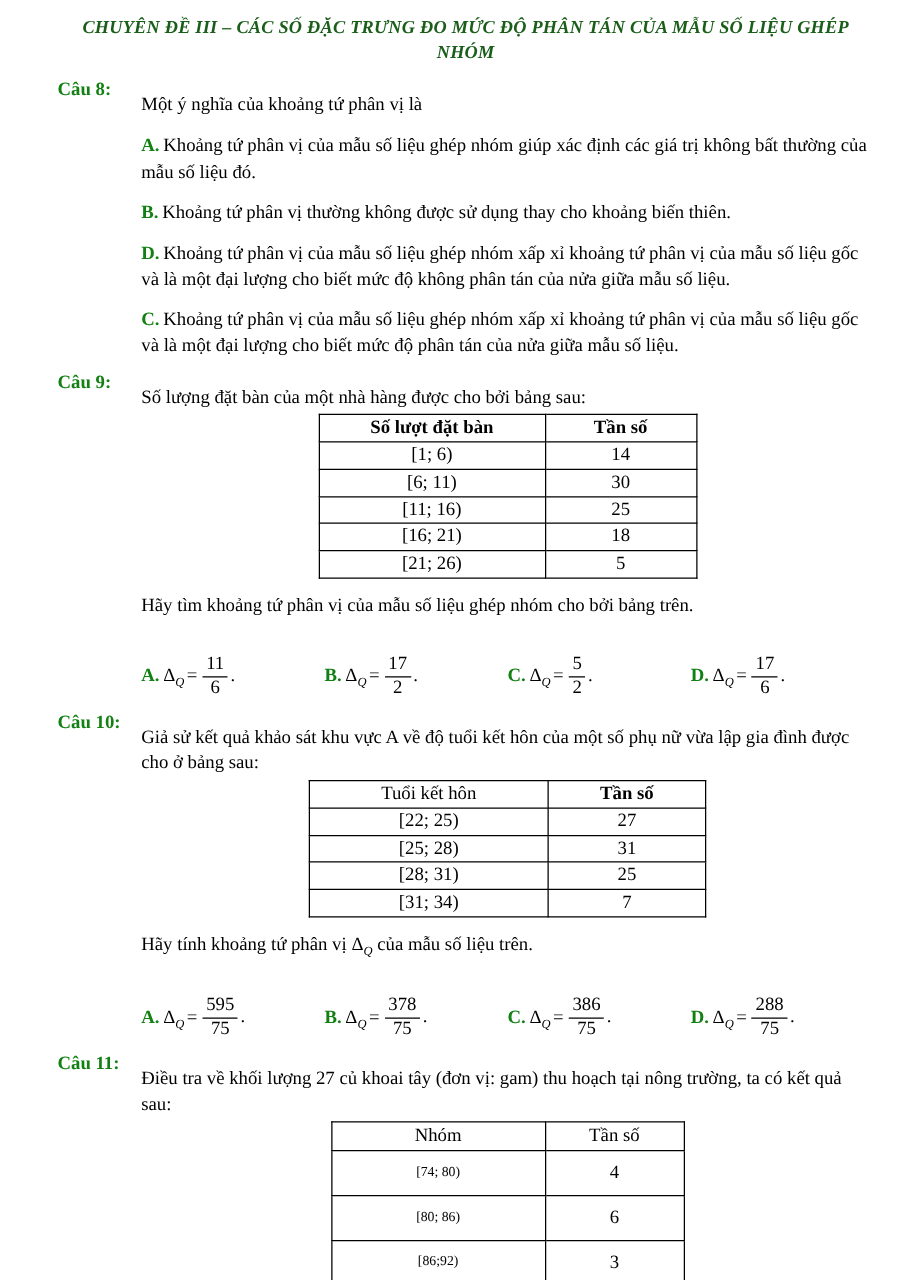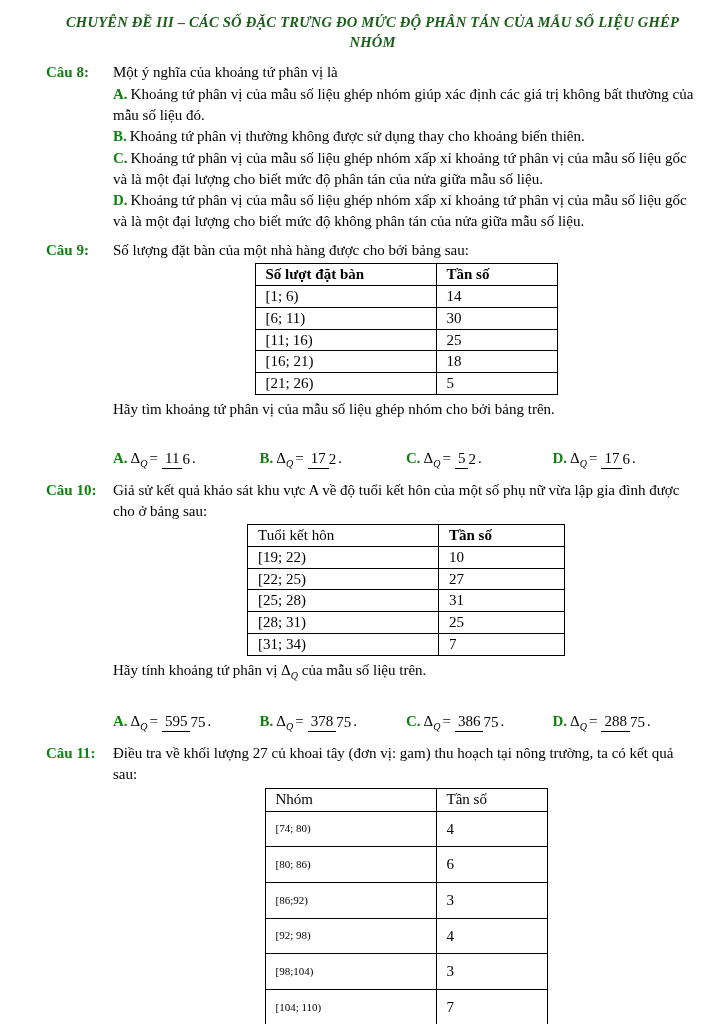--- a/index.html
+++ b/index.html
@@ -10,63 +10,63 @@
     box-sizing:border-box;
   }
   .page{padding:10px 26px 4px 46px;box-sizing:border-box;height:100%;display:flex;flex-direction:column;}
   .doc-header{
     text-align:center;font-weight:bold;font-style:italic;
     color:#1a5e1a;font-size:14.6px;margin:2px 0 10px 0;letter-spacing:.2px;
   }
   .question{display:flex;margin-bottom:7px;}
   .q-label{width:67px;flex-shrink:0;font-weight:bold;color:#128012;}
   .q-body{flex:1;min-width:0;}
-  .line{margin:0 0 1px 0;}
+  .line{margin:12px 0 1px 0;}
   .okey{font-weight:bold;color:#128012;margin-right:3px;}
   table{border-collapse:collapse;margin:3px auto 4px auto;}
-  td,th{border:1px solid #000;text-align:left;padding:0 10px;font-weight:normal;}
+  td,th{border:1px solid #000;text-align:center;padding:0 10px;font-weight:normal;}
   th.bold{font-weight:bold;}
   .t9 th,.t9 td{height:20px;}
   .t9 td.c1,.t9 th.c1{width:160px;}
   .t9 td.c2,.t9 th.c2{width:100px;}
   .t10 th,.t10 td{height:20px;}
   .t10 td.c1,.t10 th.c1{width:170px;}
   .t10 td.c2,.t10 th.c2{width:105px;}
   .t11 th{height:22px;}
   .t11 td{padding-top:7px;padding-bottom:7px;}
   .t11 td.c1,.t11 th.c1{width:150px;}
   .t11 td.c2,.t11 th.c2{width:90px;}
   .t11 td.grp{font-size:11px;}
   .t11 td.total-cell{padding-top:2px;padding-bottom:2px;}
   .opts-row{display:flex;margin-top:4px;margin-bottom:2px;}
   .opts-row .opt{flex:1;white-space:nowrap;margin-top:25px;}
   .mvar{font-style:italic;}
   .dq{display:inline-block;}
   .dq sub{font-style:italic;font-size:10px;}
-  .frac{display:inline-flex;flex-direction:row;vertical-align:middle;text-align:center;line-height:1.05;margin:0 2px;}
+  .frac{display:inline-flex;flex-direction:column;vertical-align:middle;text-align:center;line-height:1.05;margin:0 2px;}
   .frac .num{border-bottom:1px solid #000;padding:0 3px 1px 3px;}
   .frac .den{padding-top:1px;}
   .eq{margin:0 2px;}
   .spacer{flex:1;}
 </style>
 </head>
 <body>
 
 <div class="page">
 
   <div class="doc-header">CHUYÊN ĐỀ III – CÁC SỐ ĐẶC TRƯNG ĐO MỨC ĐỘ PHÂN TÁN CỦA MẪU SỐ LIỆU GHÉP NHÓM</div>
 
   <div class="question">
     <div class="q-label">Câu 8:</div>
     <div class="q-body">
       <p class="line">Một ý nghĩa của khoảng tứ phân vị là</p>
       <p class="line"><b class="okey">A.</b><span>Khoảng tứ phân vị của mẫu số liệu ghép nhóm giúp xác định các giá trị không bất thường của mẫu số liệu đó.</span></p>
       <p class="line"><b class="okey">B.</b><span>Khoảng tứ phân vị thường không được sử dụng thay cho khoảng biến thiên.</span></p>
+      <p class="line"><b class="okey">D.</b><span>Khoảng tứ phân vị của mẫu số liệu ghép nhóm xấp xỉ khoảng tứ phân vị của mẫu số liệu gốc và là một đại lượng cho biết mức độ không phân tán của nửa giữa mẫu số liệu.</span></p>
       <p class="line"><b class="okey">C.</b><span>Khoảng tứ phân vị của mẫu số liệu ghép nhóm xấp xỉ khoảng tứ phân vị của mẫu số liệu gốc và là một đại lượng cho biết mức độ phân tán của nửa giữa mẫu số liệu.</span></p>
-      <p class="line"><b class="okey">D.</b><span>Khoảng tứ phân vị của mẫu số liệu ghép nhóm xấp xỉ khoảng tứ phân vị của mẫu số liệu gốc và là một đại lượng cho biết mức độ không phân tán của nửa giữa mẫu số liệu.</span></p>
     </div>
   </div>
 
   <div class="question">
     <div class="q-label">Câu 9:</div>
     <div class="q-body">
       <p class="line">Số lượng đặt bàn của một nhà hàng được cho bởi bảng sau:</p>
       <table class="t9">
         <tbody>
             <tr>
@@ -121,24 +121,20 @@
     <div class="q-label">Câu 10:</div>
     <div class="q-body">
       <p class="line">Giả sử kết quả khảo sát khu vực A về độ tuổi kết hôn của một số phụ nữ vừa lập gia đình được cho ở bảng sau:</p>
       <table class="t10">
         <tbody>
             <tr>
           <th class="c1">Tuổi kết hôn</th>
           <th class="c2 bold">Tần số</th>
         </tr>
         <tr>
-              <td class="c1">[19; 22)</td>
-              <td class="c2">10</td>
-            </tr>
-        <tr>
               <td class="c1">[22; 25)</td>
               <td class="c2">27</td>
             </tr>
         <tr>
               <td class="c1">[25; 28)</td>
               <td class="c2">31</td>
             </tr>
         <tr>
               <td class="c1">[28; 31)</td>
               <td class="c2">25</td>

